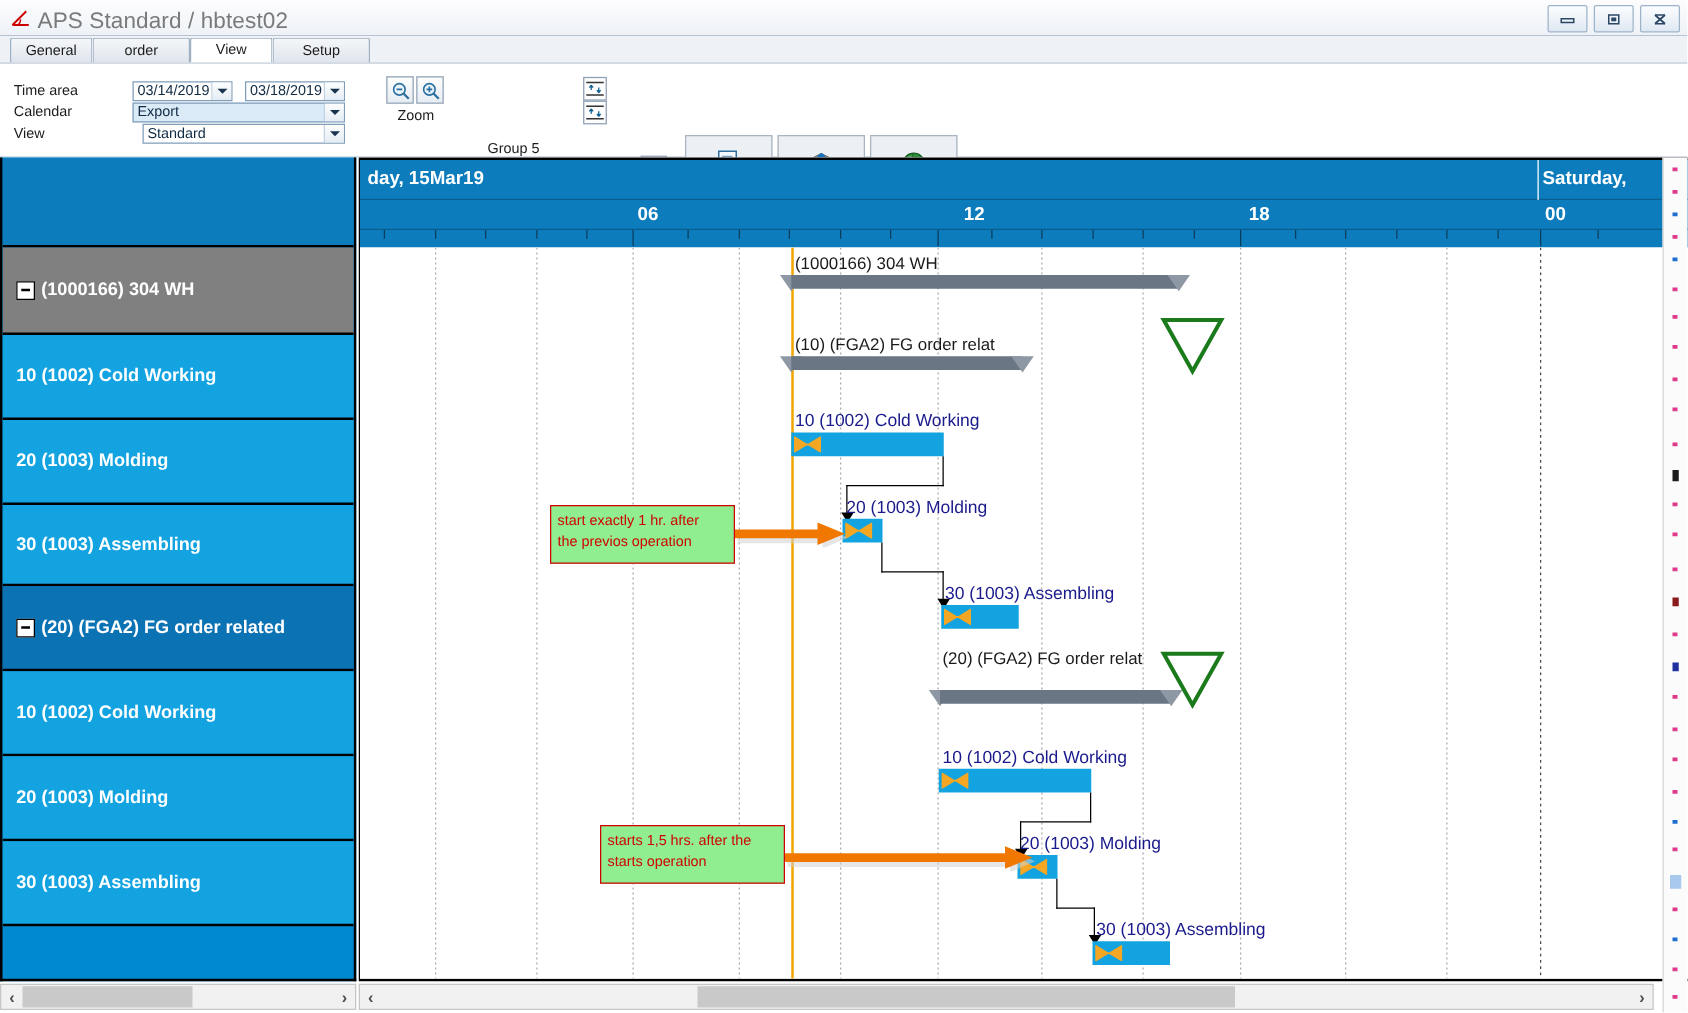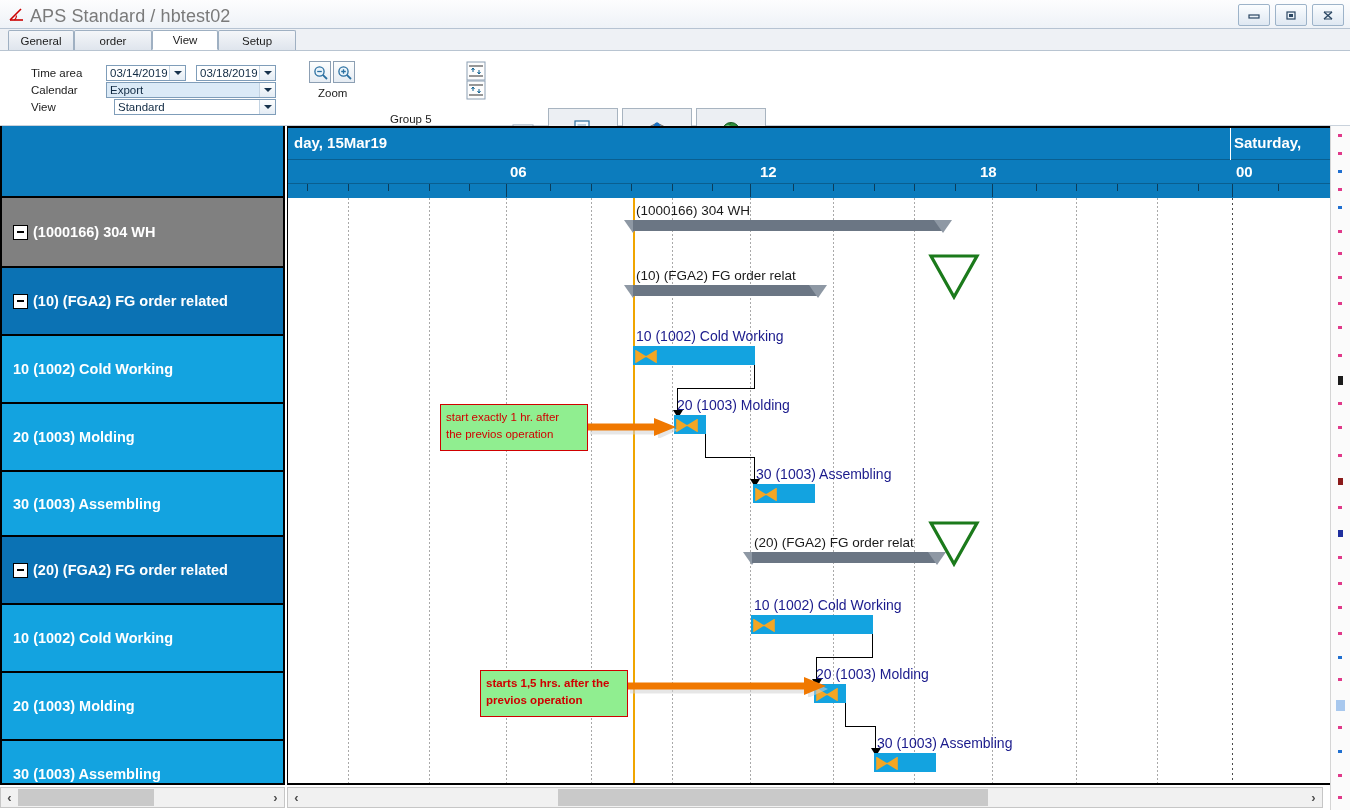--- a/index.html
+++ b/index.html
@@ -45,21 +45,21 @@
     display:flex;align-items:center;justify-content:center;
     border-radius:2px 2px 0 0;
   }
   .tab.active{background:#ffffff;border-bottom:1px solid #ffffff;}
 
   
   .toolbar{
     position:absolute;left:0;top:51px;width:1350px;height:75px;
     background:#ffffff;border-bottom:1px solid #c9d2dc;box-sizing:border-box;
   }
-  .tb-label{position:absolute;font-size:11.5px;color:#1b1b1b;margin-left:20px;}
+  .tb-label{position:absolute;font-size:11.5px;color:#1b1b1b;}
   .tb-field{
     position:absolute;height:16px;box-sizing:border-box;
     border:1px solid #7f9db9;background:#ffffff;
     font-size:11.5px;color:#102a43;
     display:flex;align-items:center;
   }
   .tb-field .val{padding-left:3px;flex:1;white-space:nowrap;overflow:hidden;}
   .tb-field.tinted{background:#dbeaf7;}
   .arrowbox{
     width:15px;height:14px;border-left:1px solid #c3d3e2;
@@ -352,26 +352,20 @@
 
     <div class="tree">
       <div class="tree-head"></div>
 
       <div class="trow lvl0" style="height:70px;">
         <span class="expander">
             <i></i>
           </span>
         <span>(1000166) 304 WH</span>
       </div>
-      <div class="trow lvl1" style="height:68px;">
-        <span class="expander">
-            <i></i>
-          </span>
-        <span>(10) (FGA2) FG order related</span>
-      </div>
       <div class="trow lvl2" style="height:68px;">
         <span>10 (1002) Cold Working</span>
       </div>
       <div class="trow lvl2" style="height:68px;">
         <span>20 (1003) Molding</span>
       </div>
       <div class="trow lvl2" style="height:65px;">
         <span>30 (1003) Assembling</span>
       </div>
       <div class="trow lvl1" style="height:68px;">
@@ -394,22 +388,22 @@
     <div class="gantt">
 
       <div class="g-head1">
         <span class="lbl" style="left:6px;">day, 15Mar19</span>
         <span class="lbl" style="left:946px;">Saturday,</span>
         <div class="daysep" style="left:942px;"></div>
       </div>
 
       <div class="g-head2">
         <span class="hr" style="left:222px;">06</span>
-        <span class="hr" style="left:472px;">12</span>
-        <span class="hr" style="left:692px;">18</span>
+        <span class="hr" style="left:483px;">12</span>
+        <span class="hr" style="left:711px;">18</span>
         <span class="hr" style="left:948px;">00</span>
       </div>
 
       <div class="g-ticks">
         <div class="tick" style="left:19px;height:7px;"></div>
         <div class="tick" style="left:60px;height:7px;"></div>
         <div class="tick" style="left:100px;height:7px;"></div>
         <div class="tick" style="left:141px;height:7px;"></div>
         <div class="tick" style="left:181px;height:7px;"></div>
         <div class="tick" style="left:218px;height:13px;"></div>
@@ -491,21 +485,21 @@
         <div class="linkarrow" style="left:462px;top:281px;"></div>
 
         <span class="blabel" style="left:468px;top:268px;">30 (1003) Assembling</span>
         <div class="taskbar" style="left:465px;top:286px;width:62px;"></div>
         <span class="bowtie" style="left:467px;top:289px;">
           <svg width="22" height="13" viewBox="0 0 22 13">
               <path d="M1 1 L10 6.5 L1 12 Z M21 1 L12 6.5 L21 12 Z M9 6.5 L13 6.5" fill="#f5a623" stroke="#f5a623" stroke-width="1.6"></path>
             </svg>
         </span>
 
-        <span class="blabel gray" style="left:466px;top:337px;">(20) (FGA2) FG order relat</span>
+        <span class="blabel gray" style="left:466px;top:321px;">(20) (FGA2) FG order relat</span>
         <div class="sumcapL" style="left:455px;top:354px;"></div>
         <div class="sumbar" style="left:464px;top:354px;width:185px;"></div>
         <div class="sumcapR" style="left:640px;top:354px;"></div>
         <span class="milestone" style="left:640px;top:322px;">
           <svg width="52" height="47" viewBox="0 0 52 47">
               <path d="M3 3 L49 3 L26 44 Z" fill="none" stroke="#1b7a1b" stroke-width="3.2"></path>
             </svg>
         </span>
 
         <span class="blabel" style="left:466px;top:399px;">10 (1002) Cold Working</span>
@@ -548,23 +542,23 @@
         </div>
         <span class="bigarrow" style="left:300px;top:218px;">
           <svg width="90" height="22" viewBox="0 0 90 22">
             <path d="M0 11 L70 11" stroke="#d2d2d2" stroke-width="9" opacity=".55" transform="translate(2,3)"></path>
             <path d="M68 2 L88 11 L68 20 Z" fill="#d2d2d2" opacity=".55" transform="translate(2,3)"></path>
             <path d="M0 11 L70 11" stroke="#f07800" stroke-width="7"></path>
             <path d="M66 2 L88 11 L66 20 Z" fill="#f07800"></path>
           </svg>
         </span>
 
-        <div class="callout" style="left:192px;top:472px;width:148px;height:47px;font-weight:bold;">
+        <div class="callout" style="left:192px;top:462px;width:148px;height:47px;">
           <div>starts 1,5 hrs. after the</div>
-          <div>previos operation</div>
+          <div>starts operation</div>
         </div>
         <span class="bigarrow" style="left:340px;top:477px;">
           <svg width="200" height="22" viewBox="0 0 200 22">
             <path d="M0 11 L180 11" stroke="#d2d2d2" stroke-width="9" opacity=".55" transform="translate(2,3)"></path>
             <path d="M178 2 L198 11 L178 20 Z" fill="#d2d2d2" opacity=".55" transform="translate(2,3)"></path>
             <path d="M0 11 L180 11" stroke="#f07800" stroke-width="7"></path>
             <path d="M176 2 L198 11 L176 20 Z" fill="#f07800"></path>
           </svg>
         </span>
       </div>

